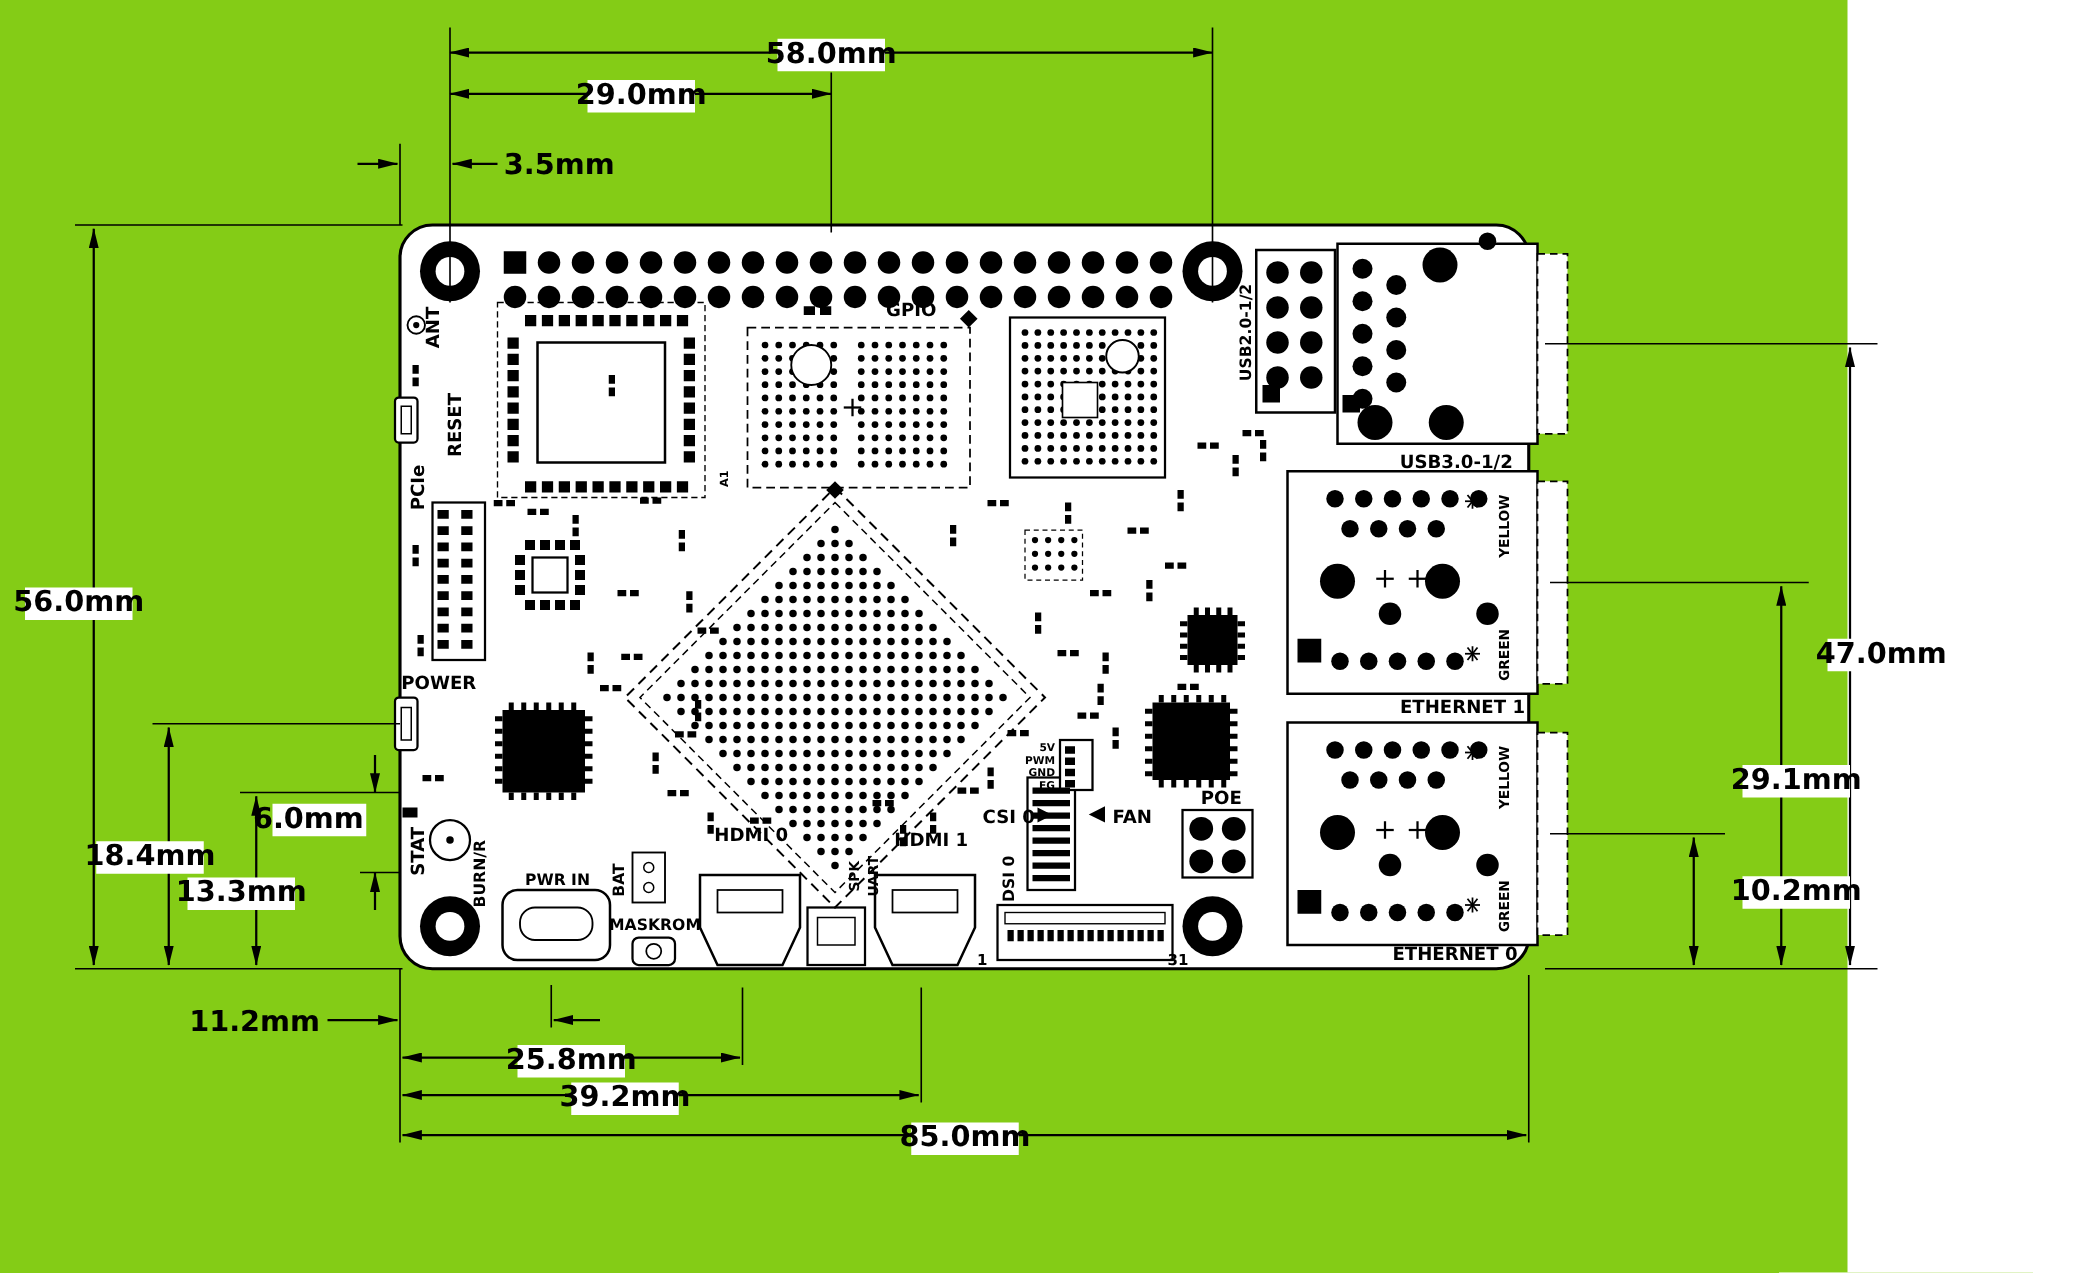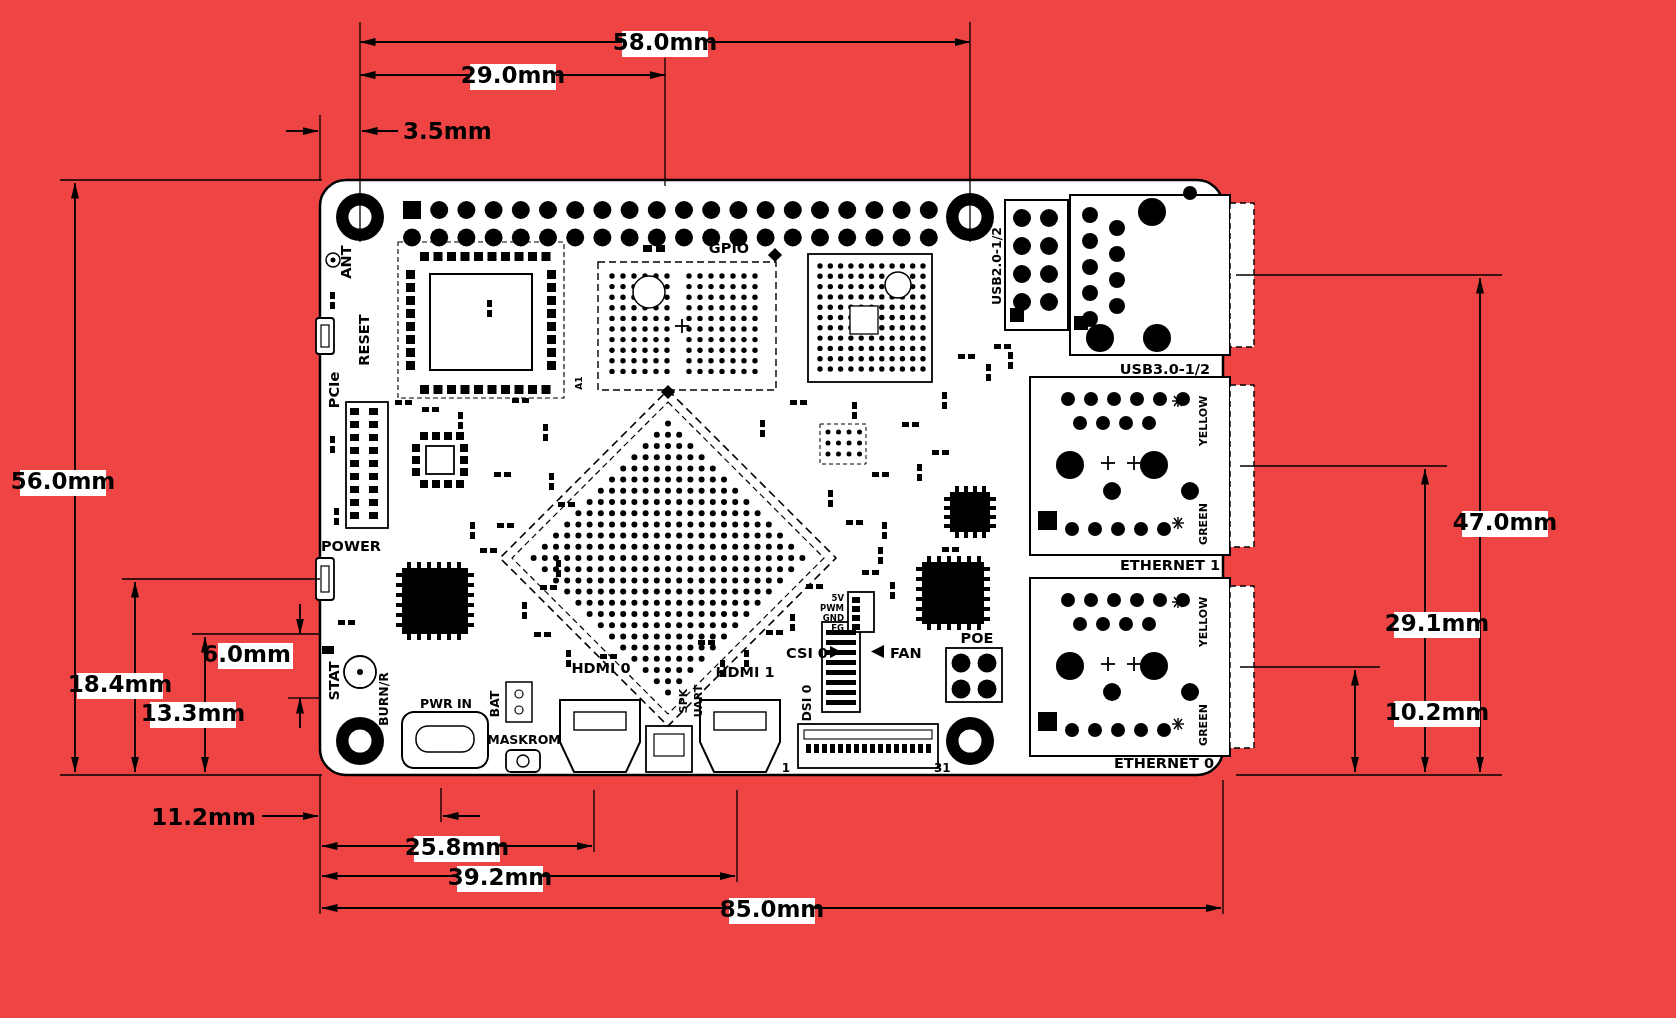--- a/index.html
+++ b/index.html
@@ -1,16 +1,16 @@
 <!DOCTYPE html>
 <html><head>
 <meta charset="utf-8">
 <style>
   html,body{margin:0;padding:0;background:#fff;}
-  .wrap{width:1676px;height:1018px;position:relative;background:#ef4444;font-family:"DejaVu Sans",sans-serif;}
+  .wrap{width:1478px;height:1018px;position:relative;background:#84cc16;font-family:"DejaVu Sans",sans-serif;}
   svg{display:block;}
   text{fill:#000;font-family:"DejaVu Sans",sans-serif;}
   .dim{font-weight:bold;font-size:23px;}
   .lbl{font-weight:bold;font-size:14.5px;}
   .lbl-sm{font-weight:bold;font-size:12.5px;}
   .lbl-xs{font-weight:bold;font-size:11px;}
   .num{font-weight:bold;font-size:12px;}
   .tiny{font-weight:bold;font-size:8.5px;}
   .xxs{font-weight:bold;font-size:9px;}
 </style>

